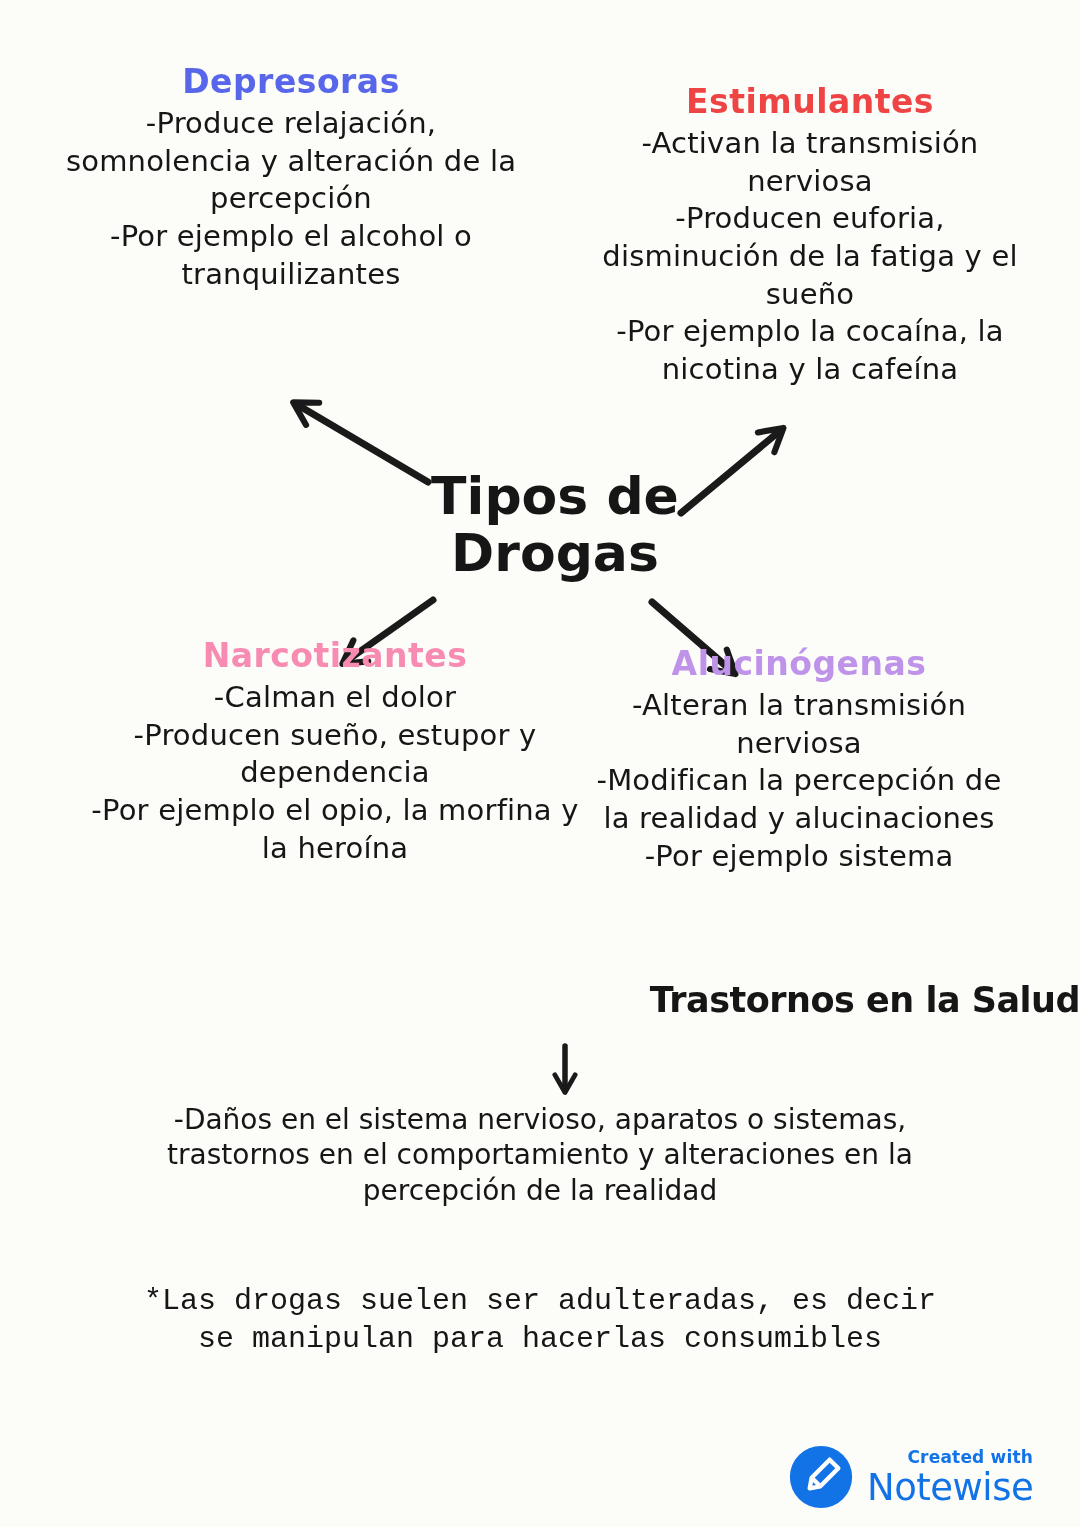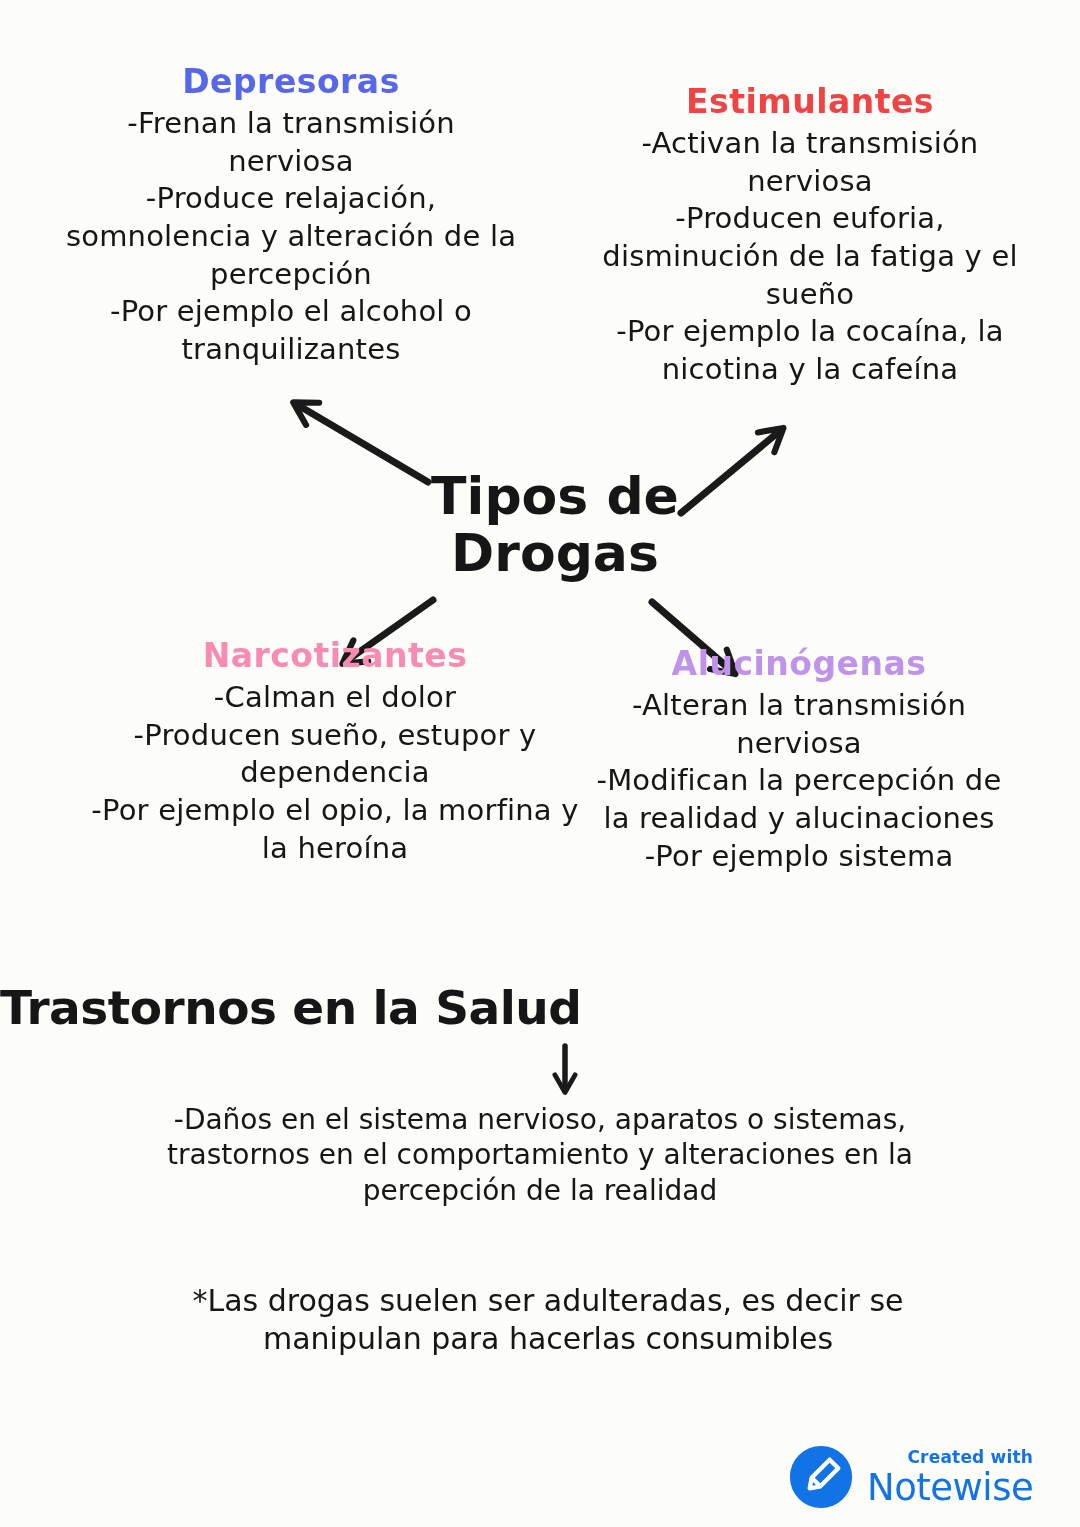--- a/index.html
+++ b/index.html
@@ -58,44 +58,45 @@
     line-height: 1.1;
     font-weight: bold;
     letter-spacing: 0px;
   }
   .salud-title {
     position: absolute;
     left: 0;
     top: 980px;
     width: 1080px;
     margin: 0;
-    text-align: left;
-    font-size: 47px;
+    text-align: right;
+    font-size: 35px;
     font-weight: bold;
     letter-spacing: -0.5px;
   }
   .danos-text {
     position: absolute;
     left: 124px;
     top: 1102px;
     width: 832px;
     margin: 0;
     text-align: center;
     font-size: 28px;
     line-height: 1.26;
   }
   .note-text {
     position: absolute;
-    left: 130px;
+    left: 122px;
     top: 1282px;
     width: 836px;
     margin: 0;
     text-align: center;
     font-size: 30px;
     line-height: 1.28;
+    font-family: Liberation Mono, monospace;
   }
   .footer {
     position: absolute;
     left: 788px;
     top: 1444px;
     display: flex;
     align-items: center;
     gap: 13px;
     text-align: right;
   }
@@ -135,21 +136,20 @@
     <line x1="428" y1="482" x2="296" y2="404" marker-end="url(#ah)"></line>
     <line x1="681" y1="513" x2="781" y2="430" marker-end="url(#ah)"></line>
     <line x1="433" y1="600" x2="345" y2="662" marker-end="url(#ah)"></line>
     <line x1="652" y1="602" x2="733" y2="672" marker-end="url(#ah)"></line>
     <line class="thin" x1="565" y1="1046" x2="565" y2="1090" marker-end="url(#ah)"></line>
   </svg>
 
   <section class="node" style="left:60px; top:62px; width:462px;">
     <h3 class="node-title" style="color: rgb(88, 102, 233);">Depresoras</h3>
     <div class="node-body">
-      <span class="bullet">-Frenan la transmisión nerviosa</span>
       <span class="bullet">-Produce relajación, somnolencia y alteración de la percepción</span>
       <span class="bullet">-Por ejemplo el alcohol o tranquilizantes</span>
     </div>
   </section>
 
   <section class="node" style="left:598px; top:82px; width:424px;">
     <h3 class="node-title" style="color: #ef4444;">Estimulantes</h3>
     <div class="node-body">
       <span class="bullet">-Activan la transmisión nerviosa</span>
       <span class="bullet">-Producen euforia, disminución de la fatiga y el sueño</span>

